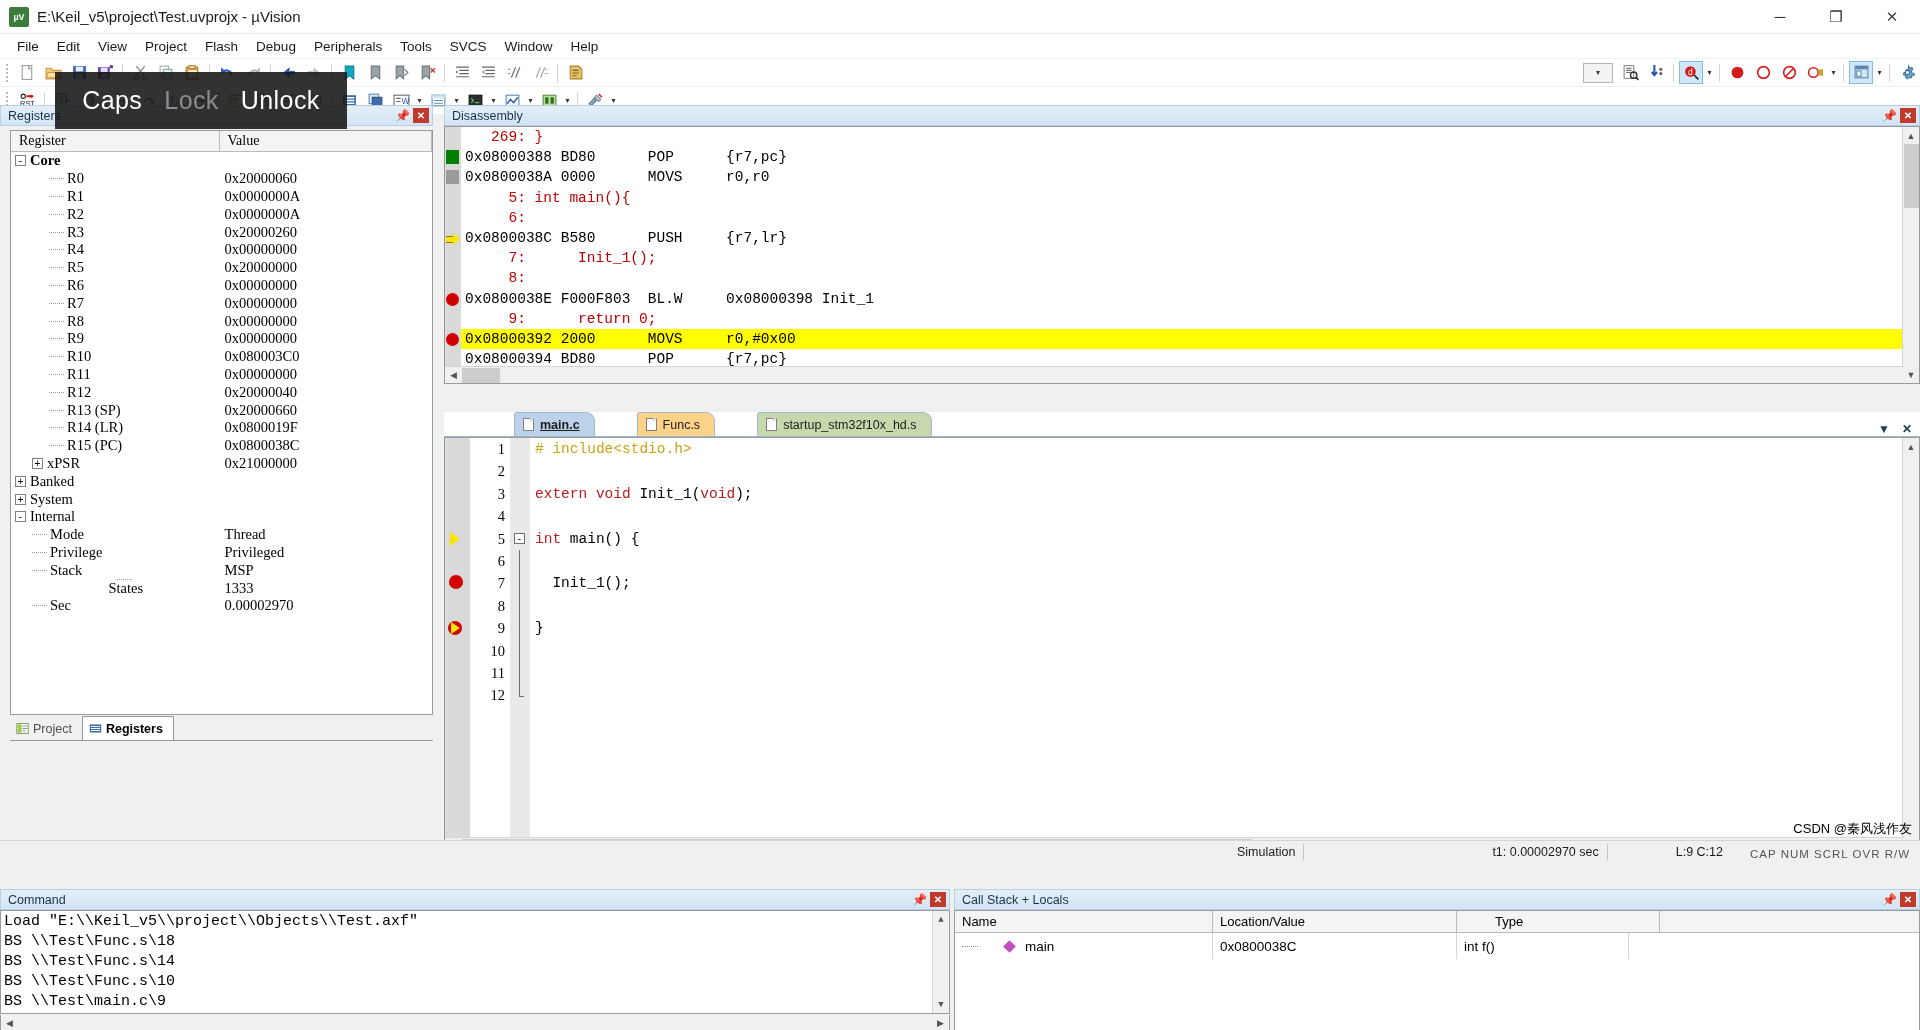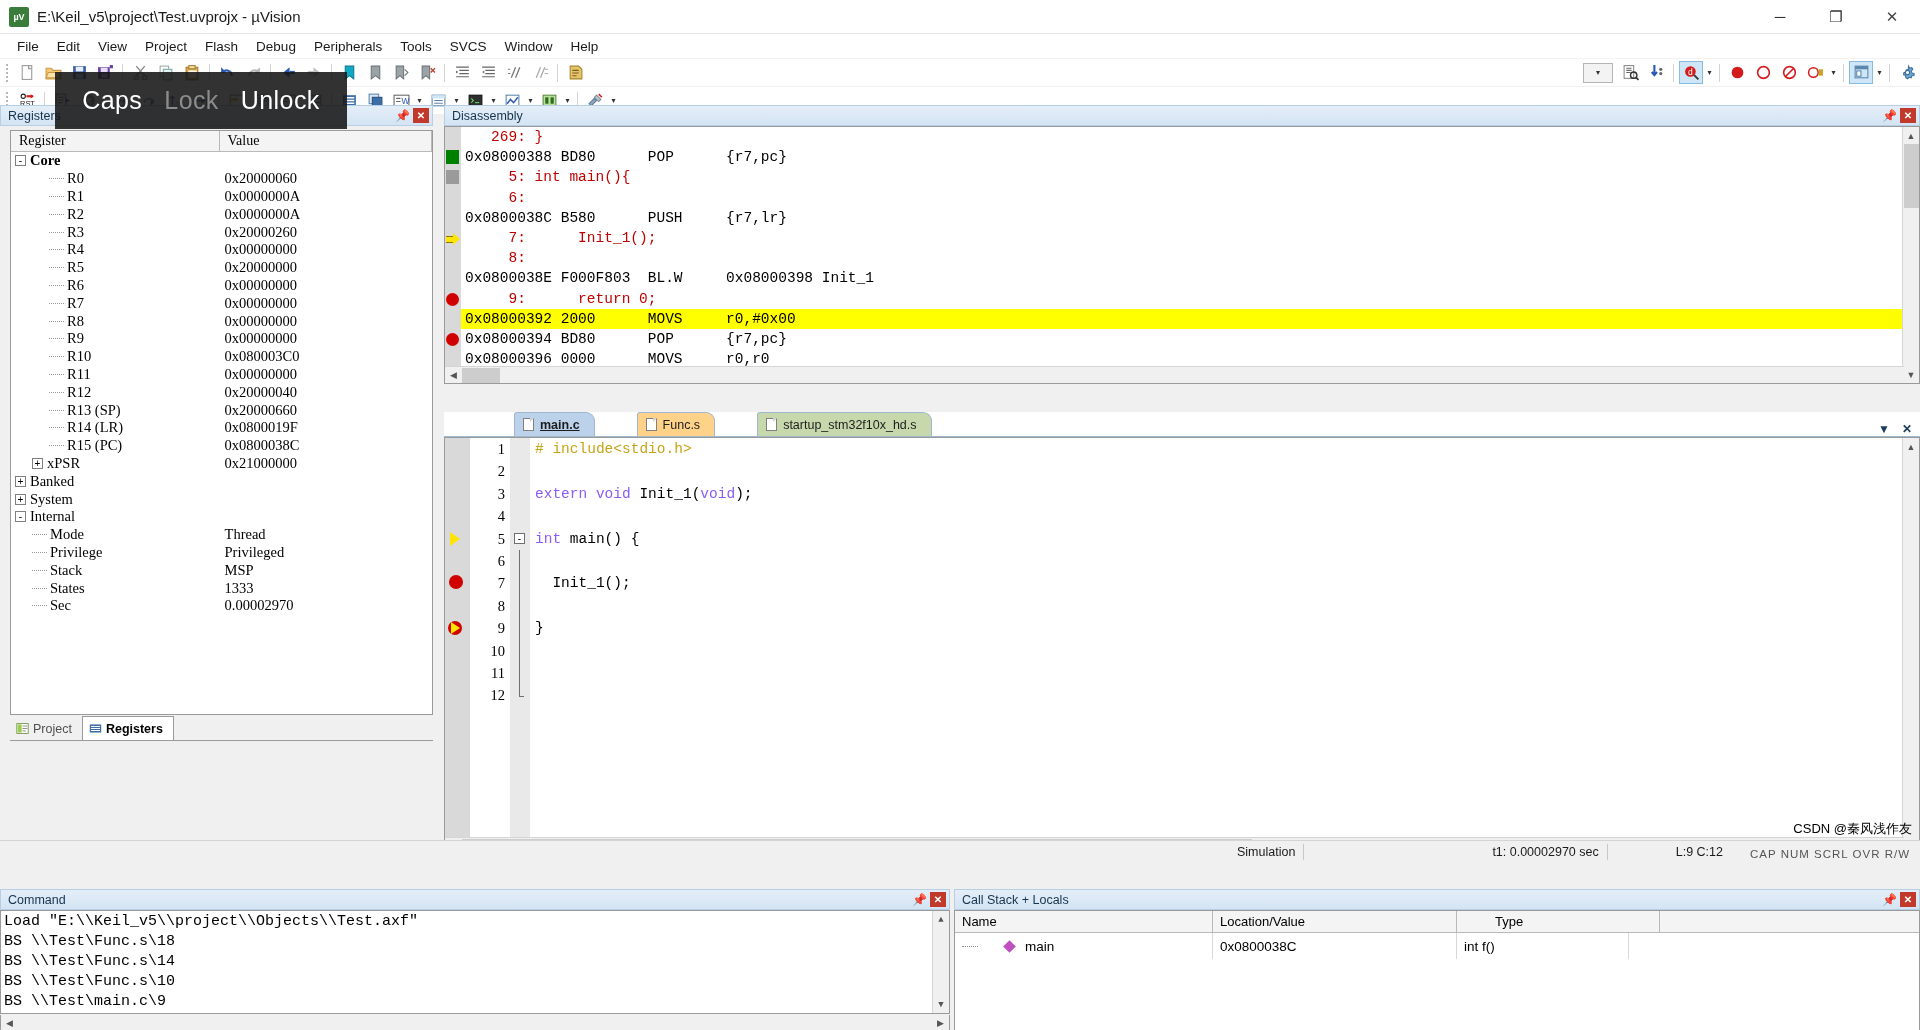--- a/index.html
+++ b/index.html
@@ -367,21 +367,21 @@
   }
   .ed-code {
     flex: 1 1 auto; position: relative;
     font-family: "Liberation Mono", monospace;
     font-size: 14.5px;
     overflow: hidden;
   }
   .e-line { height: 22.4px; line-height: 22.4px; white-space: pre; padding-left: 5px; }
   .e-line.curline { background: #dff5e1; }
   .tok-comment { color: #c8a415; }
-  .tok-kw { color: #8b5cf6; }
+  .tok-kw { color: #b91c1c; }
   .tok-plain { color: #000; }
   .ed-bp {
     position: absolute; left: 4px;
     width: 14px; height: 14px; border-radius: 50%;
     background: #d00000;
   }
   .ed-arrow-y {
     position: absolute; left: 3px; width: 15px; height: 16px;
   }
   .ed-arrow-y::after {
@@ -1085,21 +1085,21 @@
               <div class="rval">Privileged</div>
             </div>
             <div class="reg-row">
               <div class="rname" style="padding-left: 21px;">
                 <span class="tree-dash"></span>
                 <span>Stack</span>
               </div>
               <div class="rval">MSP</div>
             </div>
             <div class="reg-row">
-              <div class="rname" style="padding-left: 21px;">
+              <div class="rname" style="padding-left: 21px; flex-direction: column;">
                 <span class="tree-dash"></span>
                 <span>States</span>
               </div>
               <div class="rval">1333</div>
             </div>
             <div class="reg-row">
               <div class="rname" style="padding-left: 21px;">
                 <span class="tree-dash"></span>
                 <span>Sec</span>
               </div>
@@ -1149,20 +1149,21 @@
             <div class="gut-marker" style="top: 161.6px;">
               <div class="mk-bp"></div>
             </div>
             <div class="gut-marker" style="top: 202px;">
               <div class="mk-bp"></div>
             </div>
           </div>
         <div class="disasm-code" id="disasm-code">
             <div class="d-line src">   269: }</div>
             <div class="d-line asm">0x08000388 BD80      POP      {r7,pc}</div>
+            <div class="d-line asm">0x0800038A 0000      MOVS     r0,r0</div>
             <div class="d-line src">     5: int main(){</div>
             <div class="d-line src">     6: </div>
             <div class="d-line asm">0x0800038C B580      PUSH     {r7,lr}</div>
             <div class="d-line src">     7:      Init_1();</div>
             <div class="d-line src">     8: </div>
             <div class="d-line asm">0x0800038E F000F803  BL.W     0x08000398 Init_1</div>
             <div class="d-line src">     9:      return 0;</div>
             <div class="d-line asm highlight" style="width: 1443px;">0x08000392 2000      MOVS     r0,#0x00</div>
             <div class="d-line asm">0x08000394 BD80      POP      {r7,pc}</div>
             <div class="d-line asm">0x08000396 0000      MOVS     r0,r0</div>

